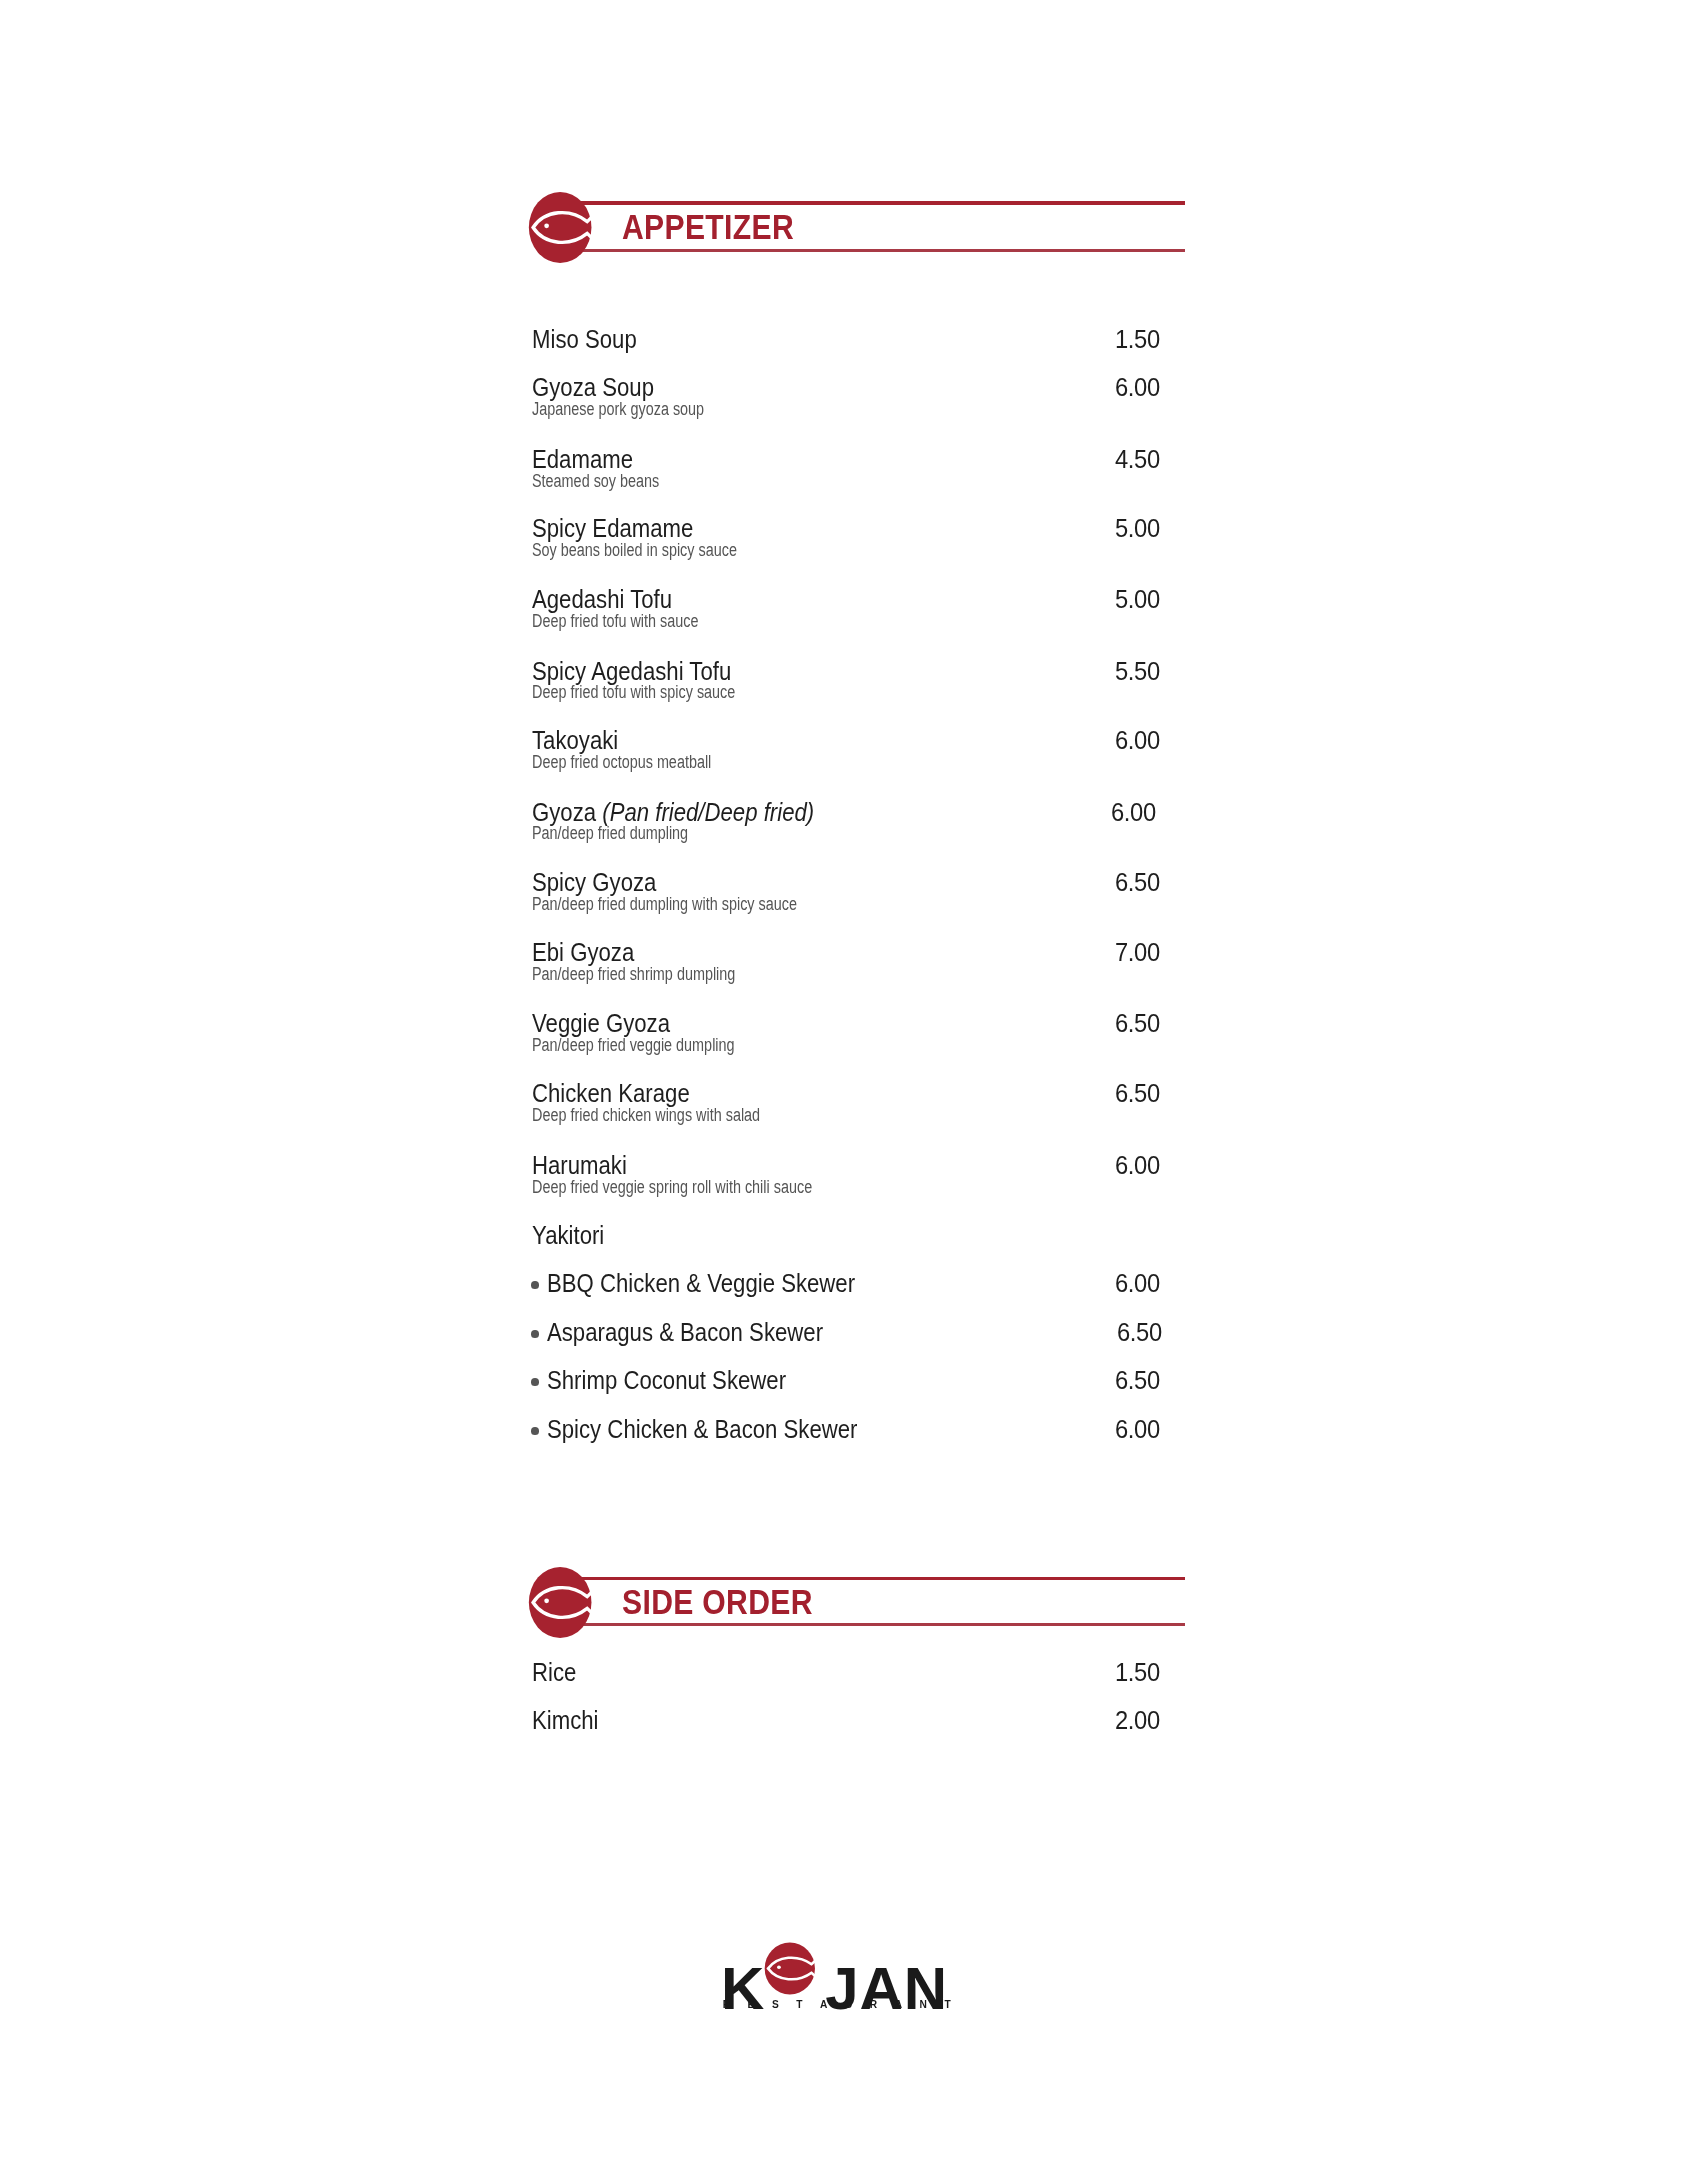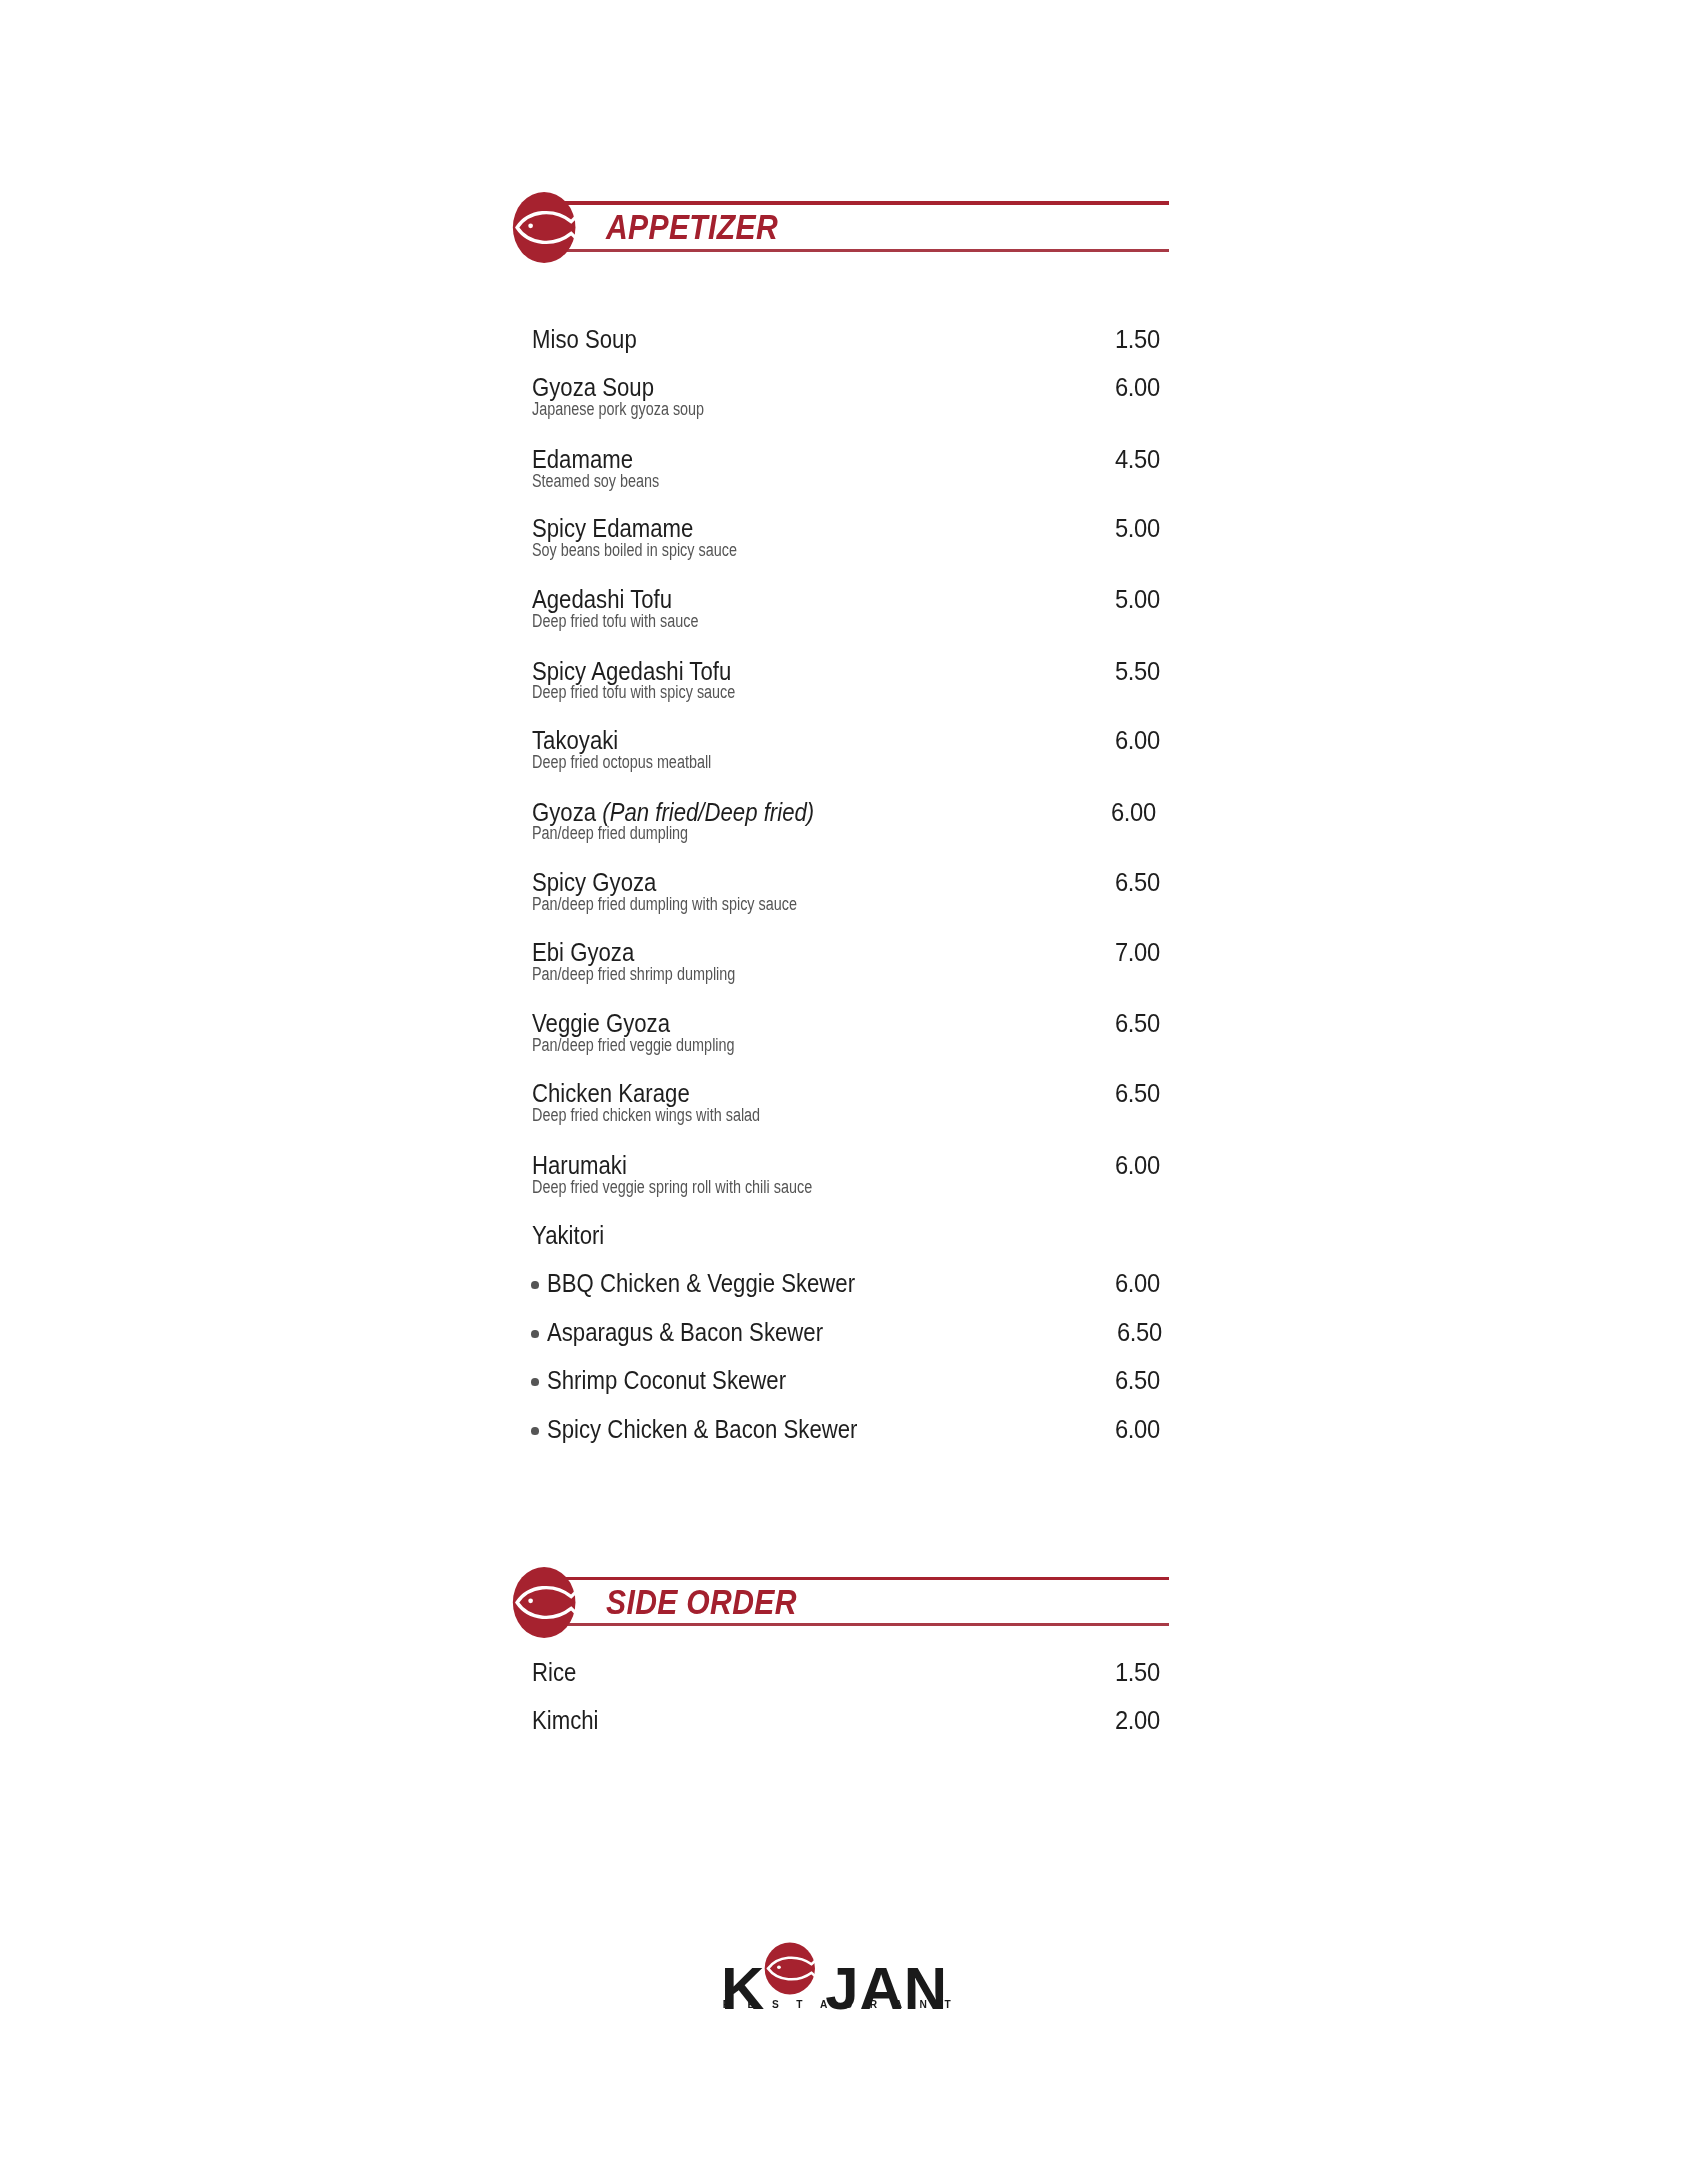--- a/index.html
+++ b/index.html
@@ -1,17 +1,17 @@
 <!DOCTYPE html>
 <html style="font-size:13.6px"><head>
 <meta charset="utf-8">
 <style>
   html, body { margin:0; padding:0; background:#ffffff; }
   body { width:1685px; height:2181px; position:relative; overflow:hidden; font-family:"Liberation Sans", sans-serif; color:#1e1e1e; }
-  .section-header { position:absolute; left:512px; width:659px; height:77px;font-style:italic; }
+  .section-header { position:absolute; left:528px; width:659px; height:77px; }
   .hdr-line { position:absolute; left:51px; right:1.7px; height:3.4px; background:#a6222f; }
   .hdr-line.top { top:10.2px; }
   .hdr-line.bot { top:58px; background:#a83a46; }
   .fish-badge { position:absolute; left:0; top:0; width:66px; height:73px; }
   .hdr-title { position:absolute; left:94px; top:15.3px; font-weight:bold; font-size:35px; color:#a3202e; white-space:nowrap; transform:scaleX(0.86); transform-origin:left center; letter-spacing:0.4px; line-height:41px; }
   .item { position:absolute; left:532px; width:629px; }
   .item-name { position:absolute; left:0; top:0; font-size:26.4px; line-height:29px; color:#1e1e1e; white-space:nowrap; transform:scaleX(0.84); transform-origin:left top; }
   .item-name i { font-style:italic; }
   .item-desc { position:absolute; left:0; top:26.4px; font-size:18px; line-height:20.4px; color:#555555; white-space:nowrap; transform:scaleX(0.80); transform-origin:left top; }
   .item-price { position:absolute; right:1.7px; top:0; font-size:26.4px; line-height:29px; color:#1e1e1e; white-space:nowrap; transform:scaleX(0.9); transform-origin:right top; letter-spacing:-0.4px; }

